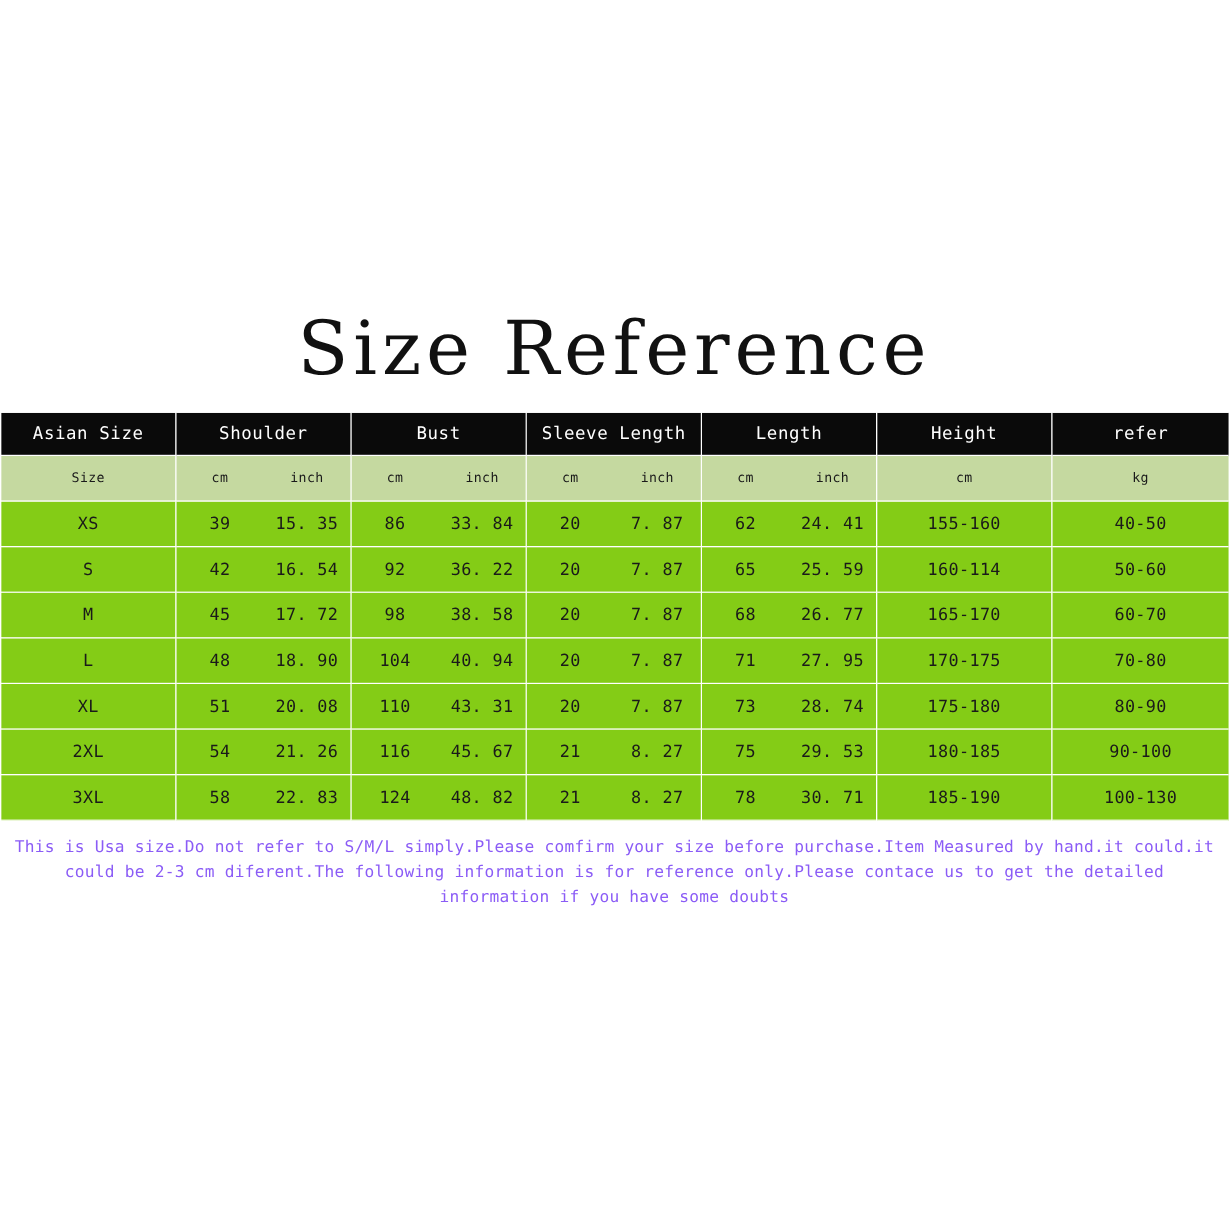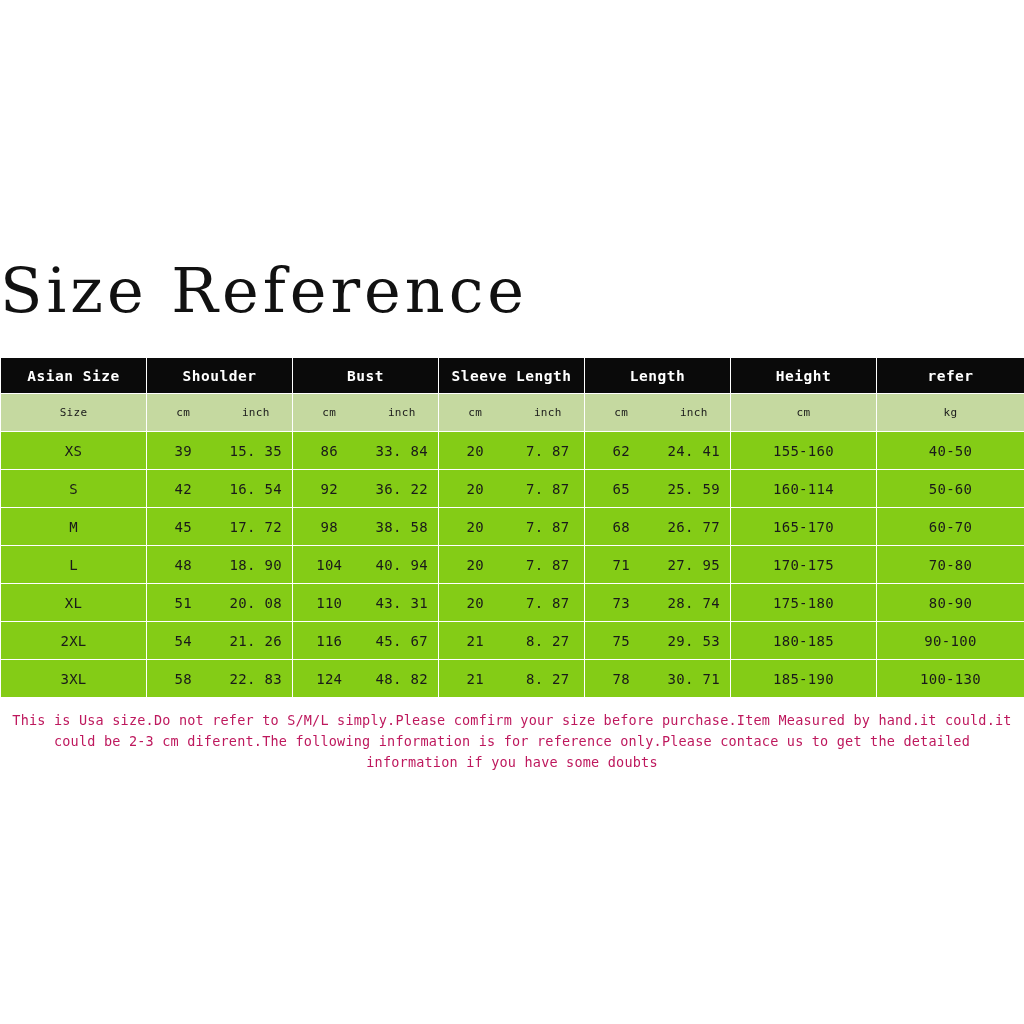--- a/index.html
+++ b/index.html
@@ -16,25 +16,26 @@
     overflow: hidden;
   }
   #card {
     position: absolute;
     left: 0;
     top: 214px;
     width: 1024px;
     background: #ffffff;
   }
   #title {
+    text-align: center;
     font-family: "DejaVu Serif", serif;
     font-size: 62px;
     letter-spacing: 4px;
     color: #111111;
-    padding: 40px 0 30px 0;
+    padding: 40px 0 16px 0;
     margin: 0;
     font-weight: 400;
   }
   table.size-table {
     border-collapse: collapse;
     width: 1024px;
     table-layout: fixed;
   }
   table.size-table th,
   table.size-table td {
@@ -42,21 +43,21 @@
     text-align: center;
     vertical-align: middle;
     font-size: 14px;
     color: #1a1a1a;
     padding: 0;
     height: 37px;
   }
   table.size-table thead th {
     background: #0a0a0a;
     color: #ffffff;
-    font-weight: bold;
+    font-weight: normal;
     font-size: 14.5px;
     height: 35px;
     letter-spacing: 0.5px;
   }
   table.size-table tbody td {
     background: #84cc16;
     letter-spacing: 0.3px;
   }
   table.size-table tbody tr.units td {
     background: #c5d9a0;
@@ -66,21 +67,21 @@
     display: flex;
     width: 100%;
     height: 100%;
     align-items: center;
   }
   .dual > span {
     flex: 1;
     text-align: center;
   }
   .note {
-    color: #be185d;
+    color: #8b5cf6;
     font-size: 13.5px;
     line-height: 21px;
     text-align: center;
     padding: 12px 8px 14px 8px;
     letter-spacing: 0.2px;
   }
   .spacer-bottom {
     height: 12px;
   }
 </style>

